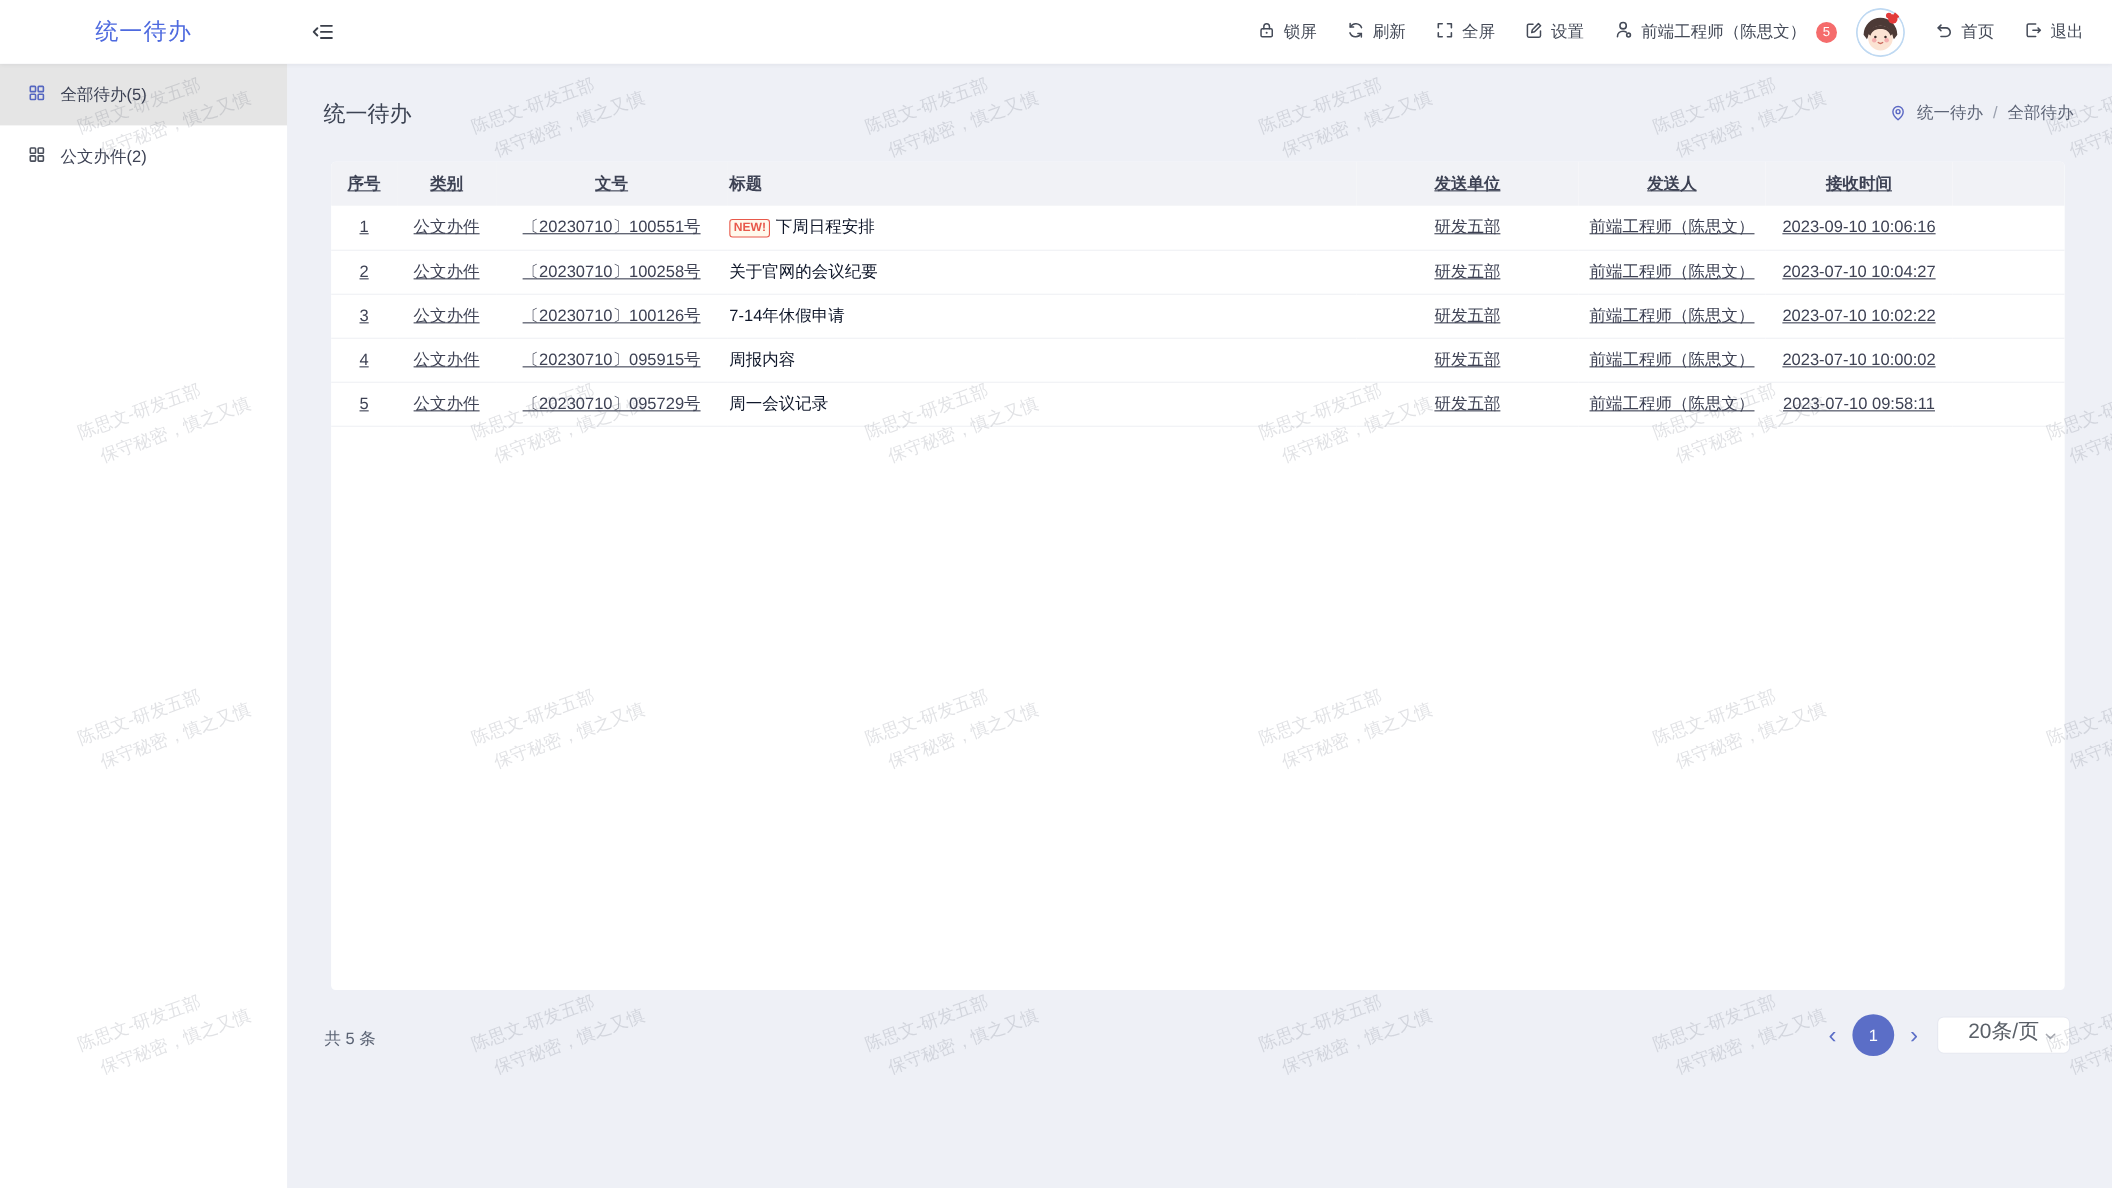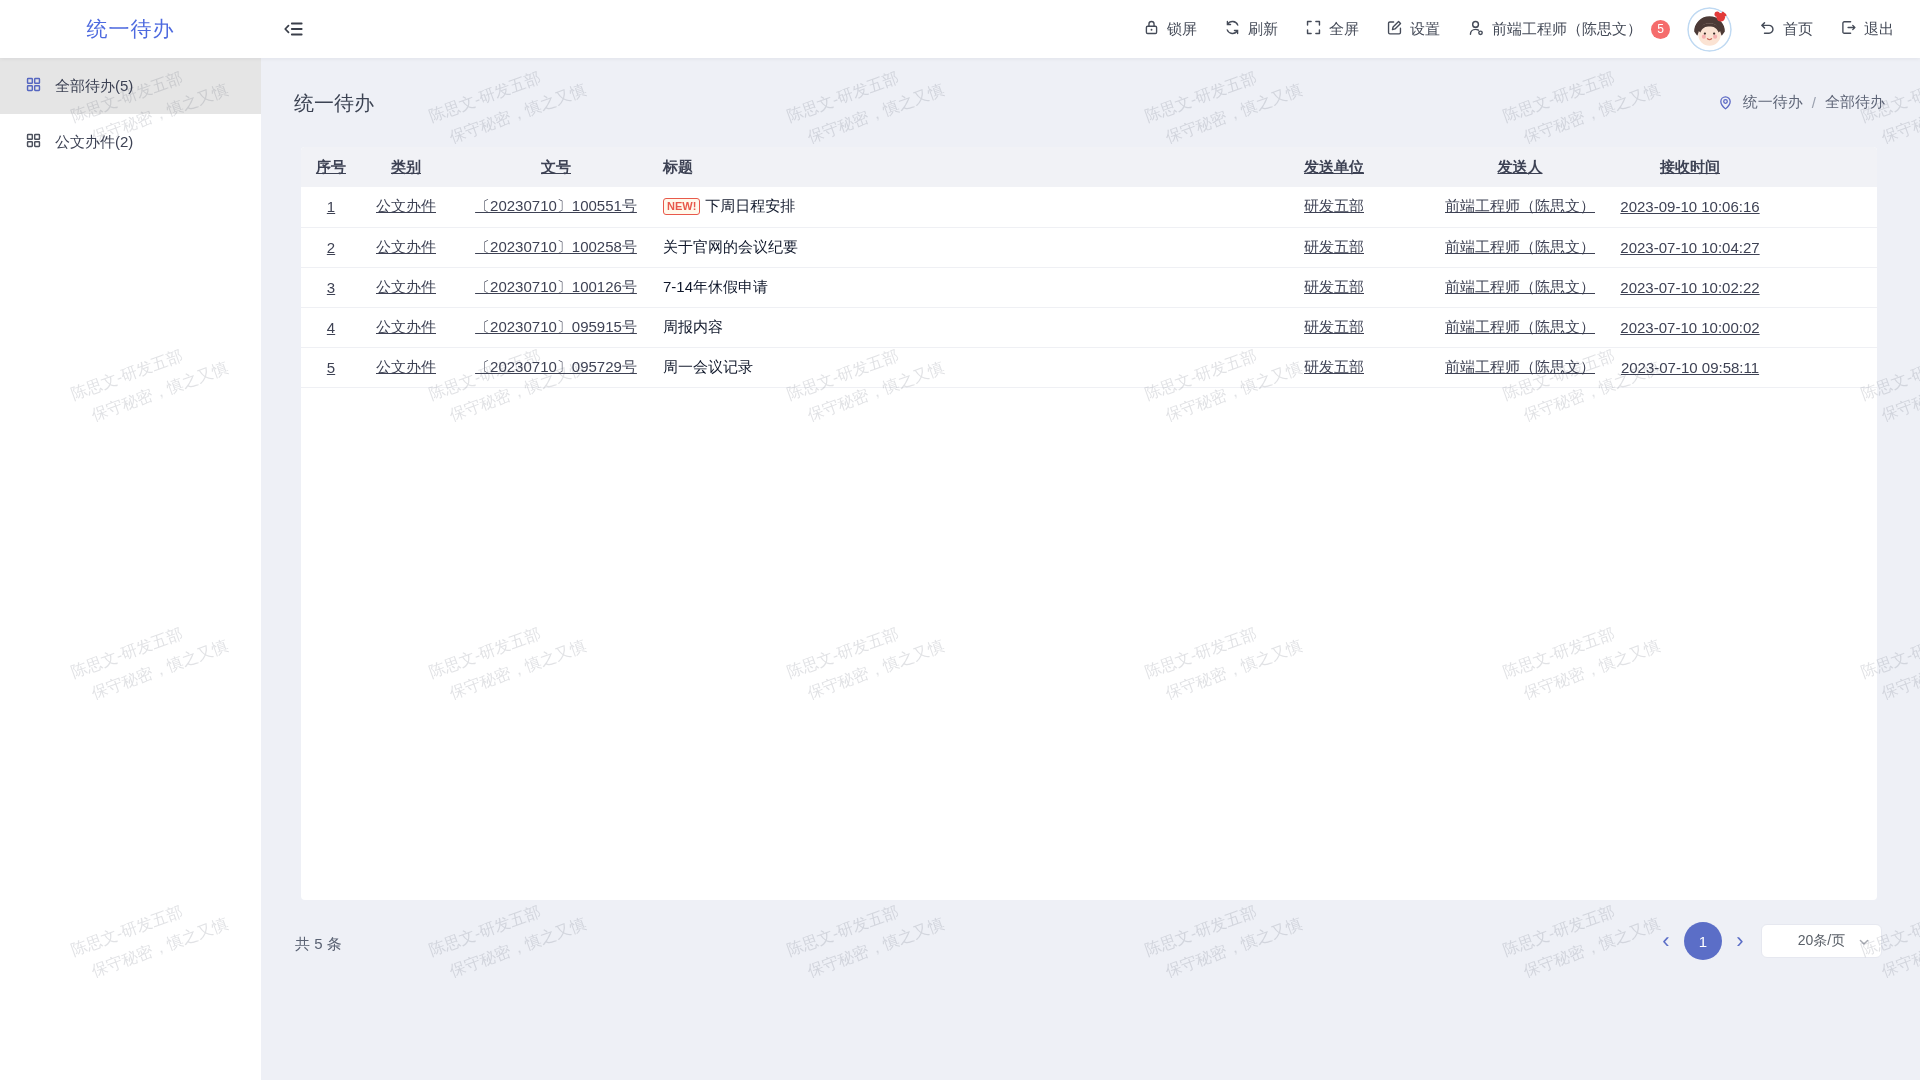--- a/index.html
+++ b/index.html
@@ -92,22 +92,22 @@
     width:24px; height:38px; background:none; border:none; cursor:pointer;
     color:#5B6EC7; font-size:22px; line-height:36px; padding:0;
   }
   .page-num {
     width:38px; height:38px; border-radius:50%; border:none; margin:0 6px;
     background:#5B6EC7; color:#fff; font-size:15px; cursor:pointer;
   }
   .page-size-select {
     position:relative; margin-left:9px; width:121px; height:34px;
     background:#fff; border:1px solid #E6E8F0; border-radius:6px;
-    display:flex; align-items:center; justify-content:center;
-    font-size:14px; color:#5A6068; cursor:pointer;
+    display:flex; align-items:flex-start; justify-content:center;
+    font-size:19px; color:#5A6068; cursor:pointer;
   }
   .page-size-select .caret { position:absolute; right:9px; top:9px; color:#A8ABB2; }
   
   .watermark-layer { position:absolute; inset:0; z-index:100; pointer-events:none; }
   .wm {
     position:absolute; transform:rotate(-20deg); transform-origin:left top;
     font-size:16px; line-height:27px; color:rgba(70,75,92,.16); white-space:nowrap;
   }
   .wm .wm2 { padding-left:12px; }
 </style>

